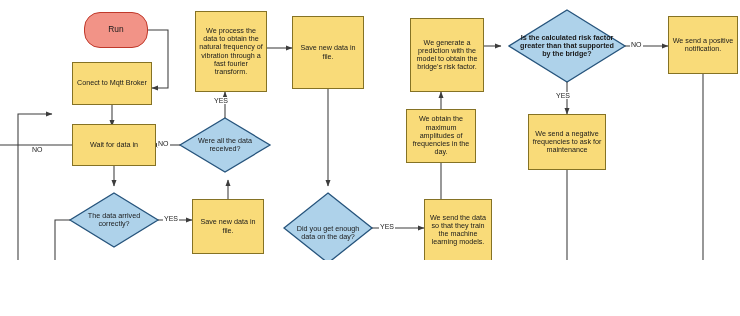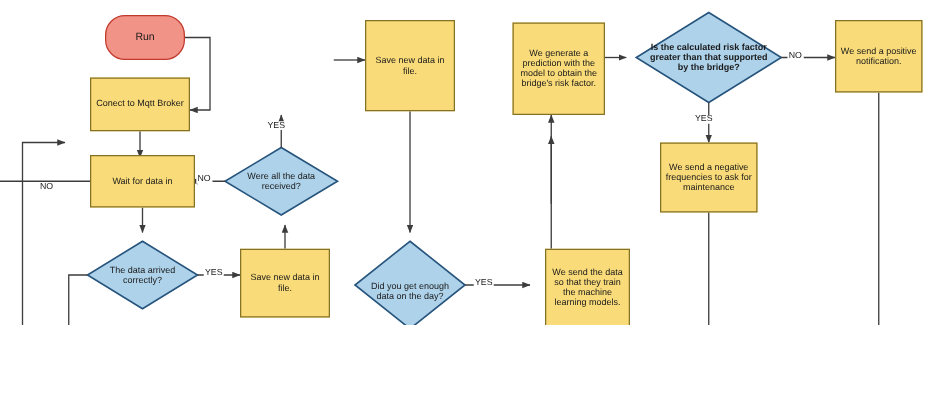--- a/index.html
+++ b/index.html
@@ -94,29 +94,35 @@
   </div>
 
   <div class="node proc" style="left:72px;top:124px;width:84px;height:42px;">
     <span>Wait for data in</span>
   </div>
 
   <div class="node proc" style="left:192px;top:199px;width:72px;height:55px;">
     <span>Save new data in file.</span>
   </div>
 
+  <div class="node proc" style="left:195px;top:11px;width:72px;height:81px;">
+    <span>We process the data to obtain the natural frequency of vibration through a fast fourier transform.</span>
+  </div>
 
   <div class="node proc" style="left:292px;top:16px;width:72px;height:73px;">
     <span>Save new data in file.</span>
   </div>
 
-  <div class="node proc" style="left:436px;top:199px;width:68px;height:62px;">
+  <div class="node proc" style="left:424px;top:199px;width:68px;height:62px;">
     <span>We send the data so that they train the machine learning models.</span>
   </div>
 
+  <div class="node proc" style="left:406px;top:109px;width:70px;height:54px;">
+    <span>We obtain the maximum amplitudes of frequencies in the day.</span>
+  </div>
 
   <div class="node proc" style="left:410px;top:18px;width:74px;height:74px;">
     <span>We generate a prediction with the model to obtain the bridge's risk factor.</span>
   </div>
 
   <div class="node proc" style="left:528px;top:114px;width:78px;height:56px;">
     <span>We send a negative frequencies to ask for maintenance</span>
   </div>
 
   <div class="node proc" style="left:668px;top:16px;width:70px;height:58px;">

